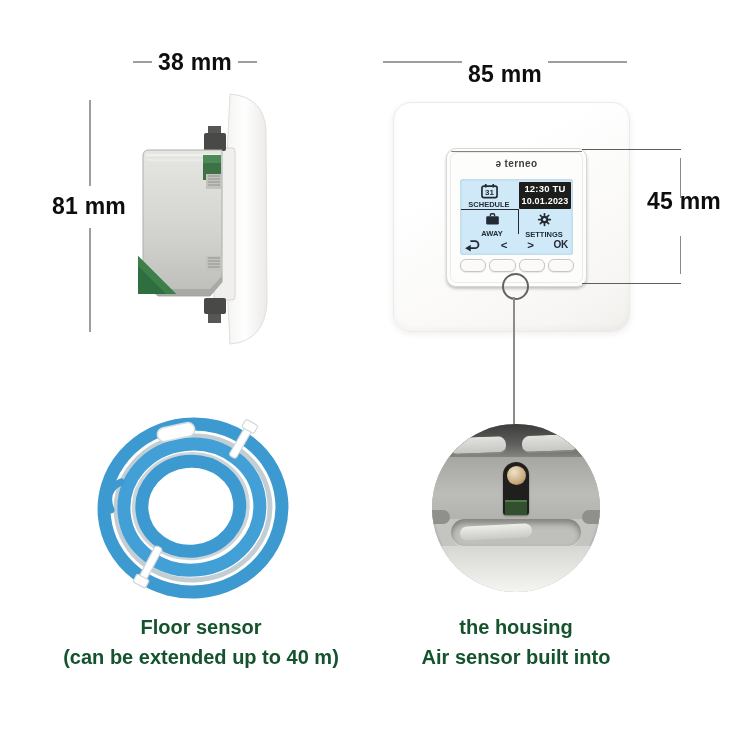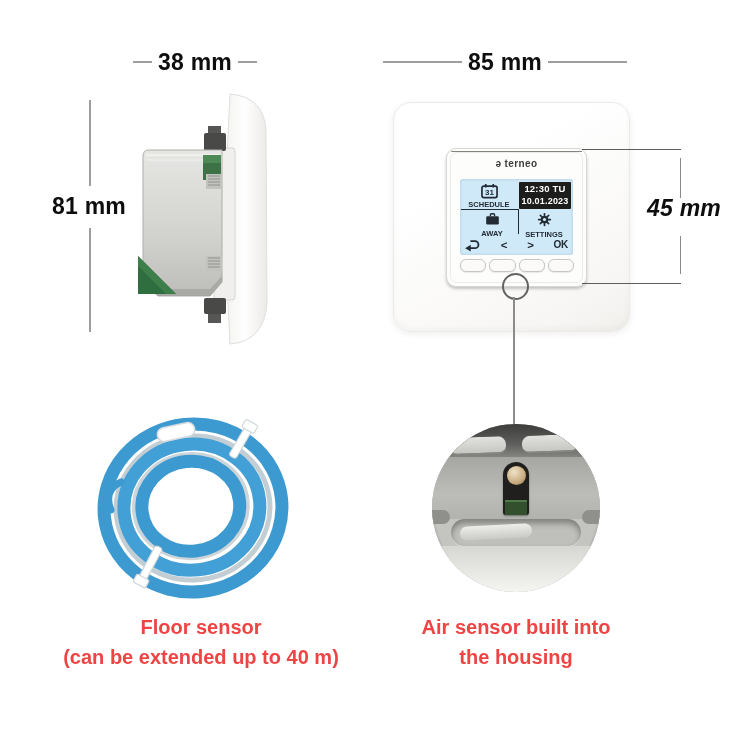--- a/index.html
+++ b/index.html
@@ -84,21 +84,21 @@
                 background:linear-gradient(180deg,#ececdе 0,#e9e9e5 40%,#c9c9c5 100%);
                 background:linear-gradient(180deg,#ededE9,#c9c9c5);}
   .ac-notch{top:86px;width:30px;height:14px;border-radius:8px;background:#8f8f8b;}
   .ac-notch.left{left:-12px;}
   .ac-notch.right{right:-12px;}
   .ac-bottom{left:-8px;top:122px;right:-8px;height:60px;
              background:linear-gradient(180deg,#d6d6d2,#f2f2ef 70%,#fafaf8);}
 
   
   .caption{position:absolute;transform:translateX(-50%);text-align:center;font-weight:bold;
-           font-size:20px;line-height:30px;color:#ef4444;white-space:nowrap;}
+           font-size:20px;line-height:30px;color:#14532d;white-space:nowrap;}
 </style>
 </head>
 <body>
 
 <div class="canvas">
 
   <div class="dim-dash" style="left:133px;top:61px;width:19px;"></div>
   <div class="dim-label" style="left:195px;top:62px;">38 mm</div>
   <div class="dim-dash" style="left:238px;top:61px;width:19px;"></div>
 
@@ -150,21 +150,21 @@
 
       <path d="M20 168 L58 206 L20 206 Z" fill="#2f6e3e"></path>
       <path d="M20 168 L58 206 L48 206 L20 178 Z" fill="#3c7f4b"></path>
 
       <rect x="86" y="210" width="22" height="16" rx="2" fill="#494947"></rect>
       <rect x="90" y="226" width="13" height="9" fill="#565654"></rect>
     </svg>
   </div>
 
   <div class="dim-dash" style="left:383px;top:61px;width:79px;height:1.6px;"></div>
-  <div class="dim-label" style="left:505px;top:62px;">85 mm</div>
+  <div class="dim-label" style="left:505px;top:74px;">85 mm</div>
   <div class="dim-dash" style="left:548px;top:61px;width:79px;height:1.6px;"></div>
 
   <div class="wall-plate">
     <div class="module">
       <div class="brand">ә terneo</div>
 
       <div class="screen">
 
         <svg class="scr-abs" style="left:21px;top:4px;" width="17" height="16" viewBox="0 0 18 16">
           <rect x="1" y="2.8" width="16" height="12.2" rx="2" fill="none" stroke="#222b33" stroke-width="1.8"></rect>
@@ -223,21 +223,21 @@
         <div class="dev-btn"></div>
         <div class="dev-btn"></div>
         <div class="dev-btn"></div>
       </div>
     </div>
   </div>
 
   <div class="mod-line-h" style="left:582px;top:149px;width:99px;"></div>
   <div class="mod-line-h" style="left:582px;top:283px;width:99px;"></div>
   <div class="mod-line-v" style="left:680px;top:158px;height:40px;"></div>
-  <div class="dim-label" style="left:684px;top:208px;font-style:italic;">45 mm</div>
+  <div class="dim-label" style="left:684px;top:201px;">45 mm</div>
   <div class="mod-line-v" style="left:680px;top:236px;height:38px;"></div>
 
   <div class="callout-circle"></div>
   <div class="callout-line"></div>
 
   <svg style="position:absolute;left:95px;top:412px;" width="200" height="190" viewBox="0 0 200 190">
     <g transform="rotate(-6 98 96)">
       <ellipse cx="98" cy="96" rx="89" ry="84" fill="none" stroke="#3d9ad1" stroke-width="13"></ellipse>
       <ellipse cx="98" cy="96" rx="77" ry="72" fill="none" stroke="#c3ced4" stroke-width="5"></ellipse>
       <ellipse cx="97" cy="95" rx="68" ry="63" fill="none" stroke="#43a0d6" stroke-width="13"></ellipse>
@@ -276,17 +276,17 @@
       <div class="ac ac-ball"></div>
       <div class="ac ac-pcb"></div>
     </div>
     <div class="ac ac-recess">
       <div class="ac ac-recess-hl"></div>
     </div>
     <div class="ac ac-bottom"></div>
   </div>
 
   <div class="caption" style="left:516px;top:612px;">
+    <div>the housing</div>
     <div>Air sensor built into</div>
-    <div>the housing</div>
   </div>
 
 </div>
 
 </body></html>

